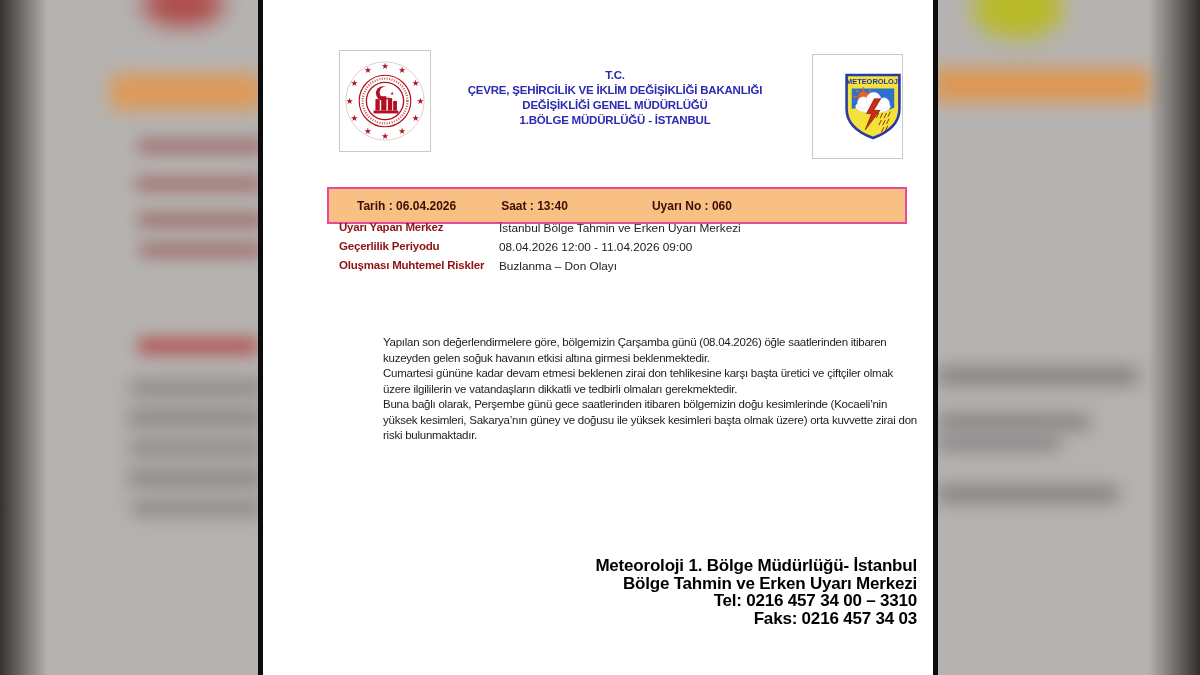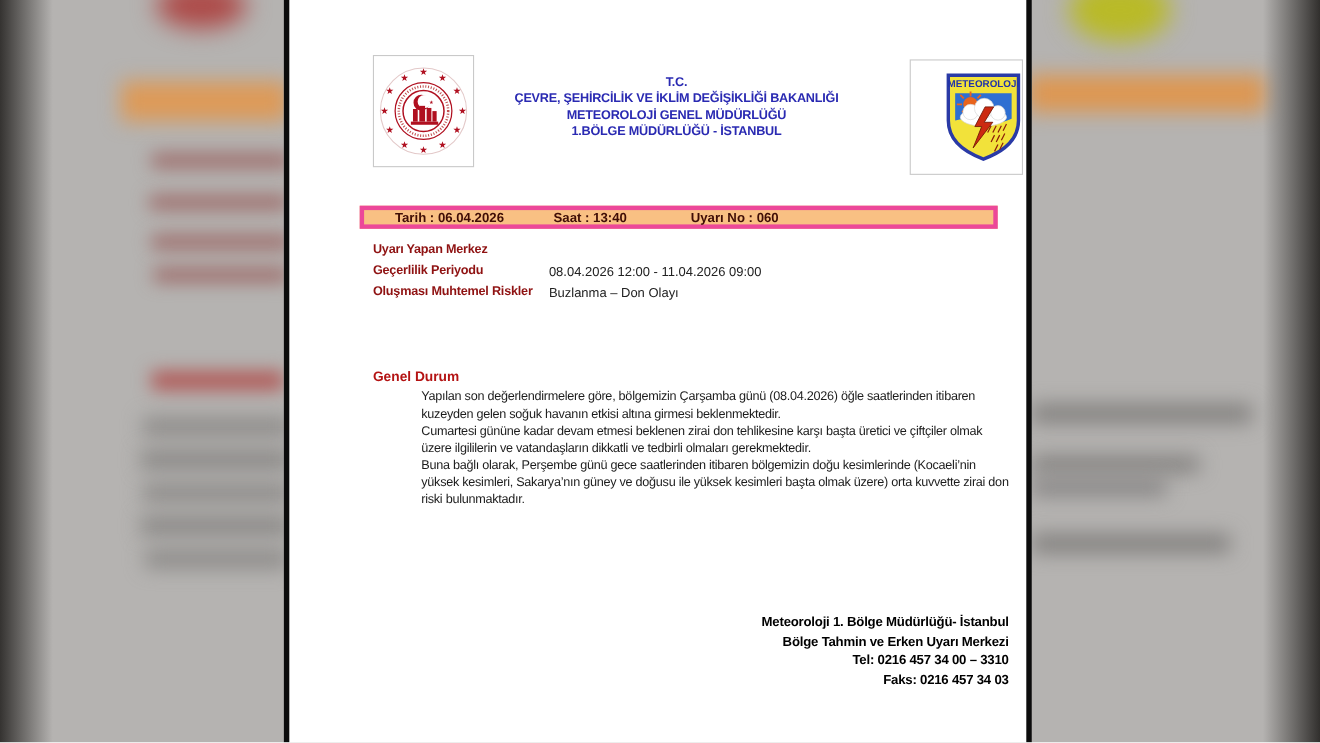--- a/index.html
+++ b/index.html
@@ -34,44 +34,44 @@
   .vignette-right { position:absolute; right:0; top:0; width:52px; height:675px;
                     background:linear-gradient(to left, rgba(35,33,31,.9), rgba(35,33,31,0)); }
 
   
   .doc { position:absolute; left:258px; top:0; width:680px; height:675px; background:#ffffff;
          border-left:5px solid #0c0c0c; border-right:5px solid #0c0c0c; }
 
   .logo-box { position:absolute; border:1px solid #c9c9c9; background:#fff;
               display:flex; align-items:center; justify-content:center; }
   .logo-ministry { left:76px;  top:50px; width:92px; height:102px; }
-  .logo-met      { left:564px; top:54px; width:103px; height:105px;padding-left:31px; }
+  .logo-met      { left:549px; top:54px; width:91px; height:105px;padding-left:31px; }
   .logo-box svg { display:block; }
 
   .title-block { position:absolute; left:102px; top:68px; width:500px; text-align:center;
                  color:#2a2ab2; font-weight:bold; font-size:11.5px; line-height:15px; letter-spacing:-0.2px; }
 
-  .info-bar { position:absolute; left:64px; top:187px; width:580px; height:21px;
-              background:#f9c083; border:4px solid #ec4899; display:flex; align-items:center;
+  .info-bar { position:absolute; left:64px; top:187px; width:580px; height:37px;
+              background:#f9c083; border:2px solid #ec4899; display:flex; align-items:center;
               font-size:12px; font-weight:bold; color:#3f0d06; }
   .info-bar .ib-date { margin-left:28px; }
   .info-bar .ib-time { margin-left:45px; }
-  .info-bar .ib-no   { margin-left:58px; }
+  .info-bar .ib-no   { margin-left:84px; }
 
   .fields { position:absolute; left:76px; top:221px; width:560px; }
   .frow { display:flex; height:19px; }
   .flabel { width:160px; flex:0 0 160px; font-size:11.5px; font-weight:bold; color:#8f1212; letter-spacing:-0.2px; }
   .fvalue { font-size:11.8px; color:#222222; white-space:nowrap; }
 
   .situation { position:absolute; left:76px; top:335px; width:578px; }
   .sit-heading { font-size:12.5px; font-weight:bold; color:#b41313; margin-bottom:5px; }
   .situation p { font-size:11.5px; line-height:15.5px; color:#1c1c1c; letter-spacing:-0.25px;margin-left:44px; }
 
   .doc-footer { position:absolute; right:16px; top:557px; text-align:right;
-                font-size:12px; font-weight:bold; color:#000000; line-height:17.5px; letter-spacing:-0.2px; }
+                font-size:17px; font-weight:bold; color:#000000; line-height:17.5px; letter-spacing:-0.2px; }
 </style>
 </head>
 <body>
 
 <div class="stage">
 
   <div class="backdrop">
     <div class="blob b-red-tl"></div>
     <div class="blob b-orange-l"></div>
     <div class="blob b-maroon-l1"></div>
@@ -125,21 +125,21 @@
           <rect x="48" y="47" width="4.5" height="13"></rect>
           <rect x="53.5" y="50" width="4" height="10"></rect>
           <rect x="33" y="60" width="26" height="3"></rect>
         </g>
       </svg>
     </div>
 
     <div class="title-block">
       <div>T.C.</div>
       <div>ÇEVRE, ŞEHİRCİLİK VE İKLİM DEĞİŞİKLİĞİ BAKANLIĞI</div>
-      <div>METEOROLOJİ GENEL MÜDÜRLÜĞÜ</div>
+      <div>DEĞİŞİKLİĞİ GENEL MÜDÜRLÜĞÜ</div>
       <div>1.BÖLGE MÜDÜRLÜĞÜ - İSTANBUL</div>
     </div>
 
     <div class="logo-box logo-met">
       <svg width="85" height="99" viewBox="0 0 90 104" aria-hidden="true">
         <path d="M4 3 H86 V56 Q86 86 45 101 Q4 86 4 56 Z" fill="#f2e23a" stroke="#2a3aa6" stroke-width="4"></path>
         <text x="45" y="17" font-size="11.5" font-weight="bold" fill="#2233aa" text-anchor="middle" font-family="Liberation Sans, sans-serif">METEOROLOJİ</text>
         <path d="M12 24 H78 V54 Q60 62 45 58 Q25 52 12 56 Z" fill="#2e6fd2"></path>
         <g stroke="#e8641e" stroke-width="2.2">
           <line x1="30" y1="22" x2="30" y2="28"></line>
@@ -173,33 +173,33 @@
 
     <div class="info-bar">
       <span class="ib-date">Tarih : 06.04.2026</span>
       <span class="ib-time">Saat : 13:40</span>
       <span class="ib-no">Uyarı No : 060</span>
     </div>
 
     <div class="fields">
       <div class="frow">
         <span class="flabel">Uyarı Yapan Merkez</span>
+        <span class="fvalue">İstanbul Bölge Tahmin ve Erken Uyarı Merkezi</span>
       </div>
       <div class="frow">
         <span class="flabel">Geçerlilik Periyodu</span>
         <span class="fvalue">08.04.2026 12:00 - 11.04.2026 09:00</span>
       </div>
       <div class="frow">
         <span class="flabel">Oluşması Muhtemel Riskler</span>
         <span class="fvalue">Buzlanma – Don Olayı</span>
       </div>
     </div>
 
     <div class="situation">
-      <div class="sit-heading">Genel Durum</div>
       <p>Yapılan son değerlendirmelere göre, bölgemizin Çarşamba günü (08.04.2026) öğle saatlerinden itibaren kuzeyden gelen soğuk havanın etkisi altına girmesi beklenmektedir.</p>
       <p>Cumartesi gününe kadar devam etmesi beklenen zirai don tehlikesine karşı başta üretici ve çiftçiler olmak üzere ilgililerin ve vatandaşların dikkatli ve tedbirli olmaları gerekmektedir.</p>
       <p>Buna bağlı olarak, Perşembe günü gece saatlerinden itibaren bölgemizin doğu kesimlerinde (Kocaeli’nin yüksek kesimleri, Sakarya’nın güney ve doğusu ile yüksek kesimleri başta olmak üzere) orta kuvvette zirai don riski bulunmaktadır.</p>
     </div>
 
     <div class="doc-footer">
       <div>Meteoroloji 1. Bölge Müdürlüğü- İstanbul</div>
       <div>Bölge Tahmin ve Erken Uyarı Merkezi</div>
       <div>Tel: 0216 457 34 00 – 3310</div>
       <div>Faks: 0216 457 34 03</div>

